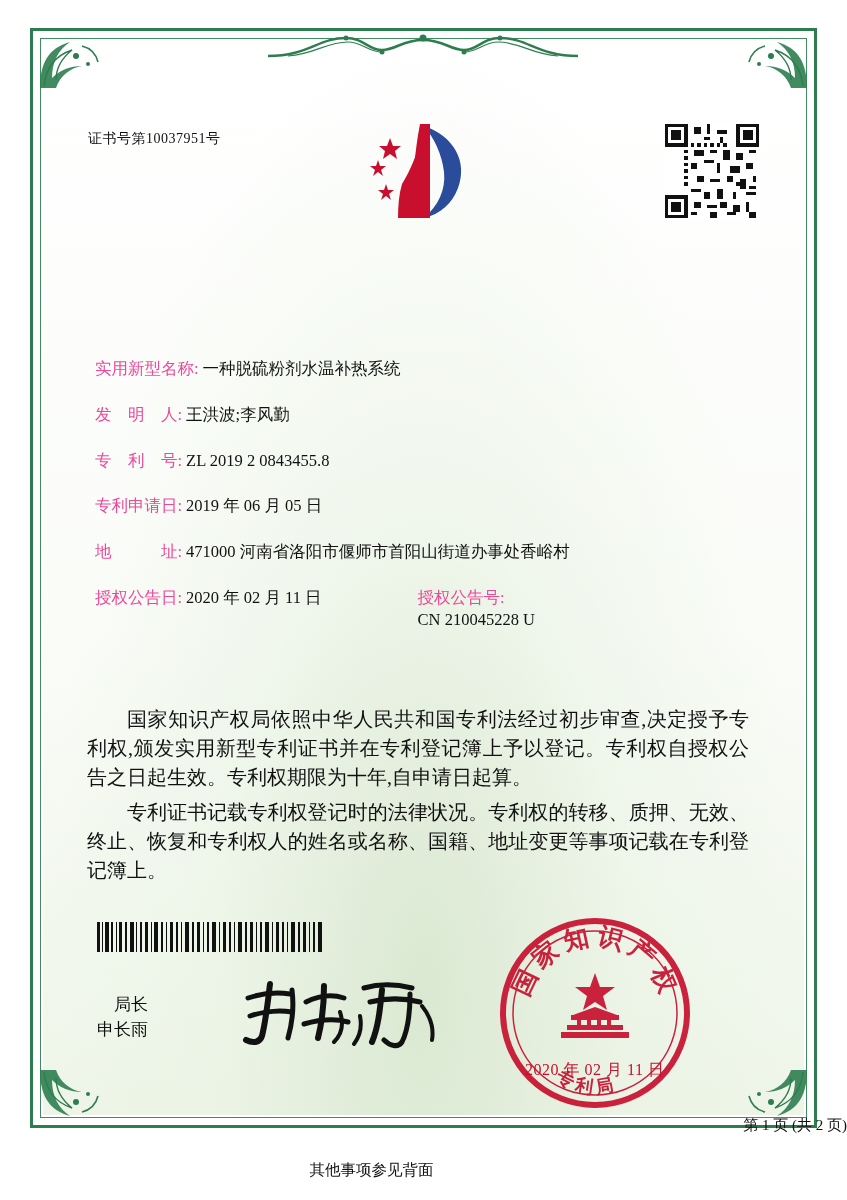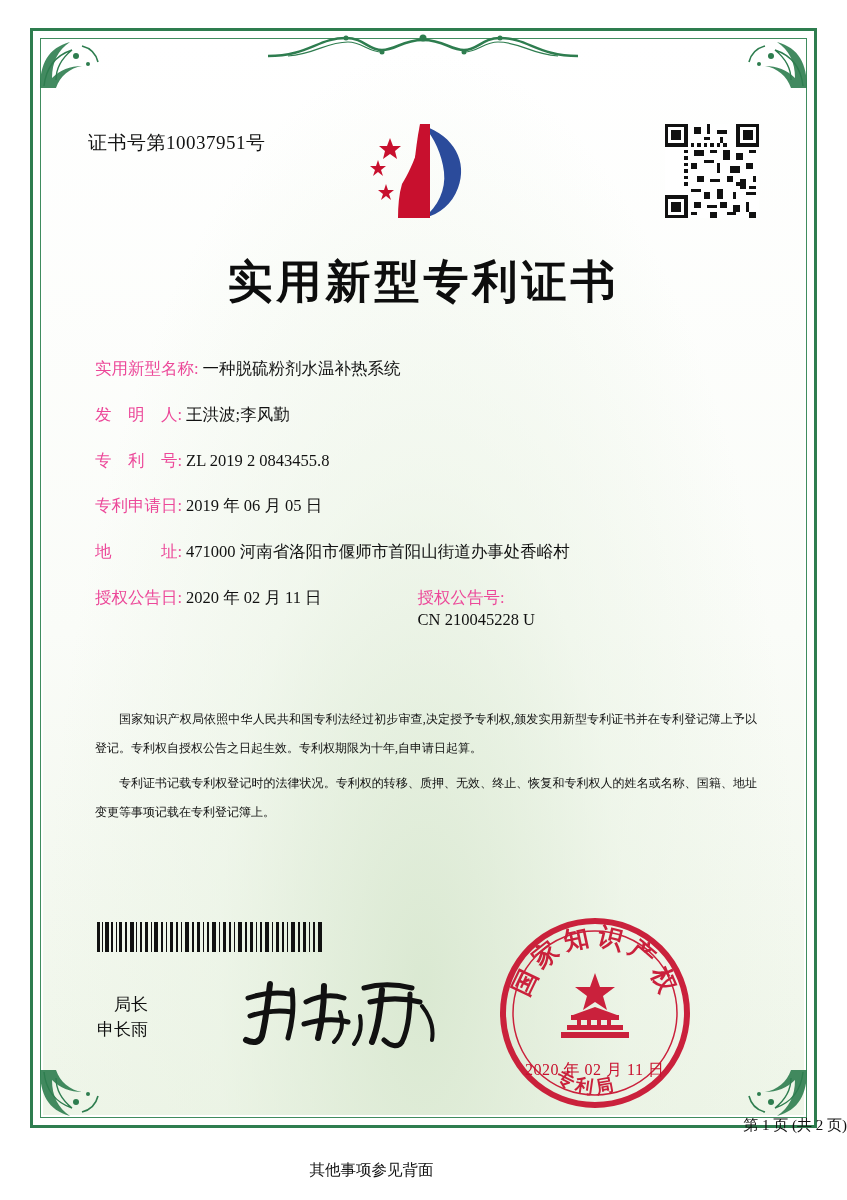--- a/index.html
+++ b/index.html
@@ -68,21 +68,21 @@
     left: 268px; top: 30px;
     width: 310px; height: 34px;
     color: #2e7d4f;
   }
   .top-ornament svg { width: 100%; height: 100%; display: block; }
 
   
   .cert-no {
     position: absolute;
     left: 88px; top: 130px;
-    font-size: 19px;
+    font-size: 14px;
     letter-spacing: 0.5px;
     color: #111;
     white-space: nowrap;
   }
 
   
   .logo {
     position: absolute;
     left: 362px; top: 118px;
     width: 120px; height: 108px;
@@ -135,23 +135,23 @@
   .field-row.two-col .col2 {
     margin-left: 92px;
     display: flex;
     align-items: baseline;
     flex-direction: column;
   }
 
   
   .paras {
     position: absolute;
-    left: 95px; top: 705px;
+    left: 87px; top: 705px;
     width: 662px;
-    font-size: 12px;
+    font-size: 20px;
     line-height: 29px;
     color: #111;
     text-align: justify;
   }
   .para { text-indent: 2em; margin: 0 0 6px 0; }
 
   
   .barcode {
     position: absolute;
     left: 97px; top: 922px;
@@ -354,21 +354,20 @@
         <rect x="8" y="27" width="2" height="1"></rect>
           <rect x="14" y="27" width="2" height="2"></rect>
         <rect x="19" y="27" width="3" height="1"></rect>
           <rect x="26" y="27" width="2" height="2"></rect>
         <rect x="22" y="18" width="1" height="1"></rect>
           <rect x="26" y="19" width="2" height="1"></rect>
       </g>
     </svg>
   </div>
 
-  <div class="title">实用新型专利证书</div>
 
   <div class="fields">
     <div class="field-row">
       <span class="field-label">实用新型名称:</span>
       <span class="field-value">一种脱硫粉剂水温补热系统</span>
     </div>
     <div class="field-row">
       <span class="field-label">发　明　人:</span>
       <span class="field-value">王洪波;李风勤</span>
     </div>

